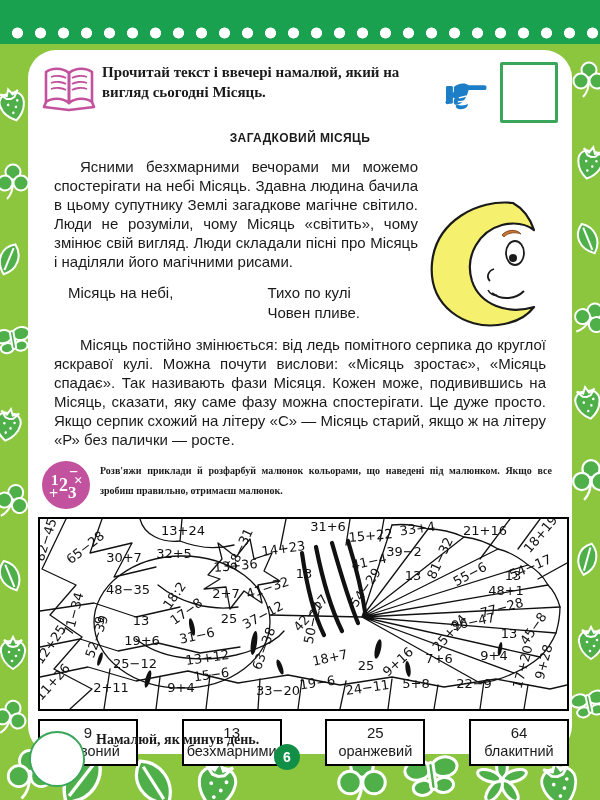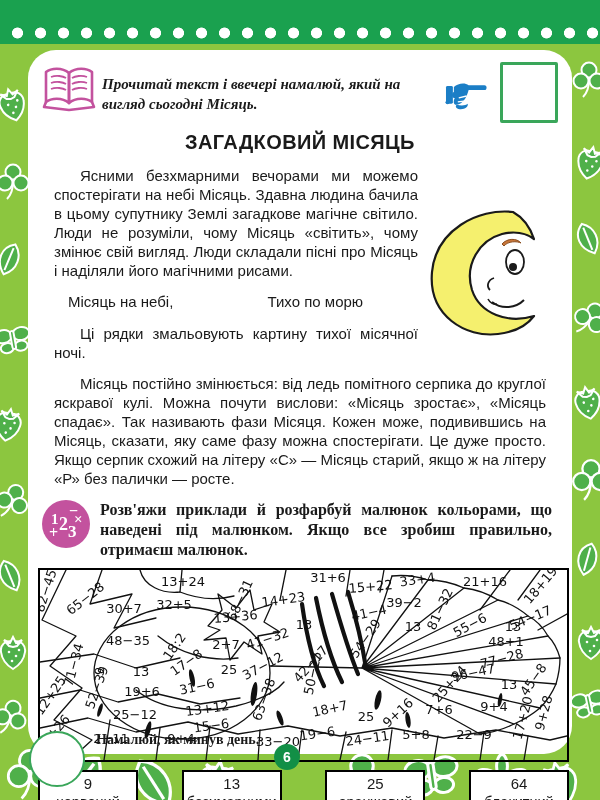--- a/index.html
+++ b/index.html
@@ -31,26 +31,26 @@
   .decor .seed{fill:#ffffff;stroke:none;}
 
   
   .card{position:absolute;left:28px;top:50px;width:544px;height:704px;background:#ffffff;
         border-radius:28px;z-index:1;box-sizing:border-box;padding:12px 14px 0 14px;}
 
   
   .task-row{display:flex;align-items:flex-start;}
   .task-row .book{flex:0 0 54px;margin-top:2px;}
   .task1-text{font-family:"Liberation Serif","DejaVu Serif",serif;font-weight:bold;font-size:15px;
-              line-height:20px;width:348px;margin-left:6px;margin-top:12px;font-style:italic;}
+              line-height:20px;width:348px;margin-left:6px;margin-top:0;}
   .spacer{flex:1;}
   .hand{margin-top:12px;margin-right:10px;}
   .draw-box{width:52px;height:55px;border:3px solid var(--frame-green);border-radius:2px;background:#fff;flex:0 0 auto;}
 
-  .title{text-align:center;font-weight:bold;font-size:20px;letter-spacing:.4px;margin:8px 0 6px 0;}
+  .title{text-align:center;font-weight:bold;font-size:12px;letter-spacing:.4px;margin:8px 0 6px 0;}
 
   .body-text{font-size:15px;line-height:19px;text-align:justify;}
   .para{margin:12px;text-indent:26px;}
   .moon-float{float:right;width:122px;height:134px;margin:40px 0 0 6px;position:relative;}
   .moon-float svg{position:absolute;left:-6px;top:0;}
 
   .poem{display:flex;margin:6px 0 4px 0;font-size:15px;line-height:20px;}
   .poem .col1{margin-left:26px;width:212px;}
   .poem .col2{width:160px;}
   .poem div{white-space:nowrap;}
@@ -59,21 +59,21 @@
   .task-row2{display:flex;align-items:flex-start;margin-top:10px;}
   .math-badge{flex:0 0 48px;height:48px;border-radius:50%;background:var(--accent-pink);position:relative;
               color:#fff;font-family:"Liberation Serif","DejaVu Serif",serif;font-weight:bold;}
   .math-badge span{position:absolute;}
   .mb-1{left:9px;top:11px;font-size:15px;}
   .mb-2{left:17px;top:14px;font-size:18px;}
   .mb-minus{left:27px;top:2px;font-size:16px;}
   .mb-times{left:32px;top:11px;font-size:15px;}
   .mb-plus{left:7px;top:24px;font-size:16px;}
   .mb-3{left:26px;top:22px;font-size:17px;}
-  .task2-text{font-family:"Liberation Serif","DejaVu Serif",serif;font-weight:bold;font-size:16px;
+  .task2-text{font-family:"Liberation Serif","DejaVu Serif",serif;font-weight:bold;font-size:10px;
               line-height:20px;margin-left:10px;width:452px;text-align:justify;}
 
   
   .picture{margin-top:8px;margin-left:-4px;width:527px;height:190px;border:2px solid #000;box-sizing:content-box;}
   .picture svg{display:block;}
   .art{stroke:#111;stroke-width:1.3px;fill:none;stroke-linejoin:round;stroke-linecap:round;}
   .art-thick{stroke:#111;stroke-width:4.2px;fill:none;stroke-linecap:round;}
   .blob{fill:#111;stroke:none;}
   .expr{font-family:"DejaVu Sans",sans-serif;font-size:13px;fill:#111;}
 
@@ -205,25 +205,25 @@
         <path d="M74,96 C84,104 98,102 106,94" fill="none" stroke="#1a1a1a" stroke-width="2"></path>
         <path d="M70,93 C72,97 76,99 79,98" fill="none" stroke="#1a1a1a" stroke-width="1.6"></path>
       </svg>
           </span><span>Ясними безхмарними вечорами ми можемо спостерігати на небі Місяць. Здавна людина бачила в цьому супутнику Землі загадкове магічне світило. Люди не розуміли, чому Місяць «світить», чому змінює свій вигляд. Люди складали пісні про Місяць і наділяли його магічними рисами.</span></p>
 
       <div class="poem">
         <div class="col1">
           <div>Місяць на небі,</div>
         </div>
         <div class="col2">
-          <div>Тихо по морю</div>
+          <div>Тихо по кулі</div>
+          <div>Човен пливе.</div>
         </div>
       </div>
 
-      <p class="para">Ці рядки змальовують картину тихої місячної ночі.</p>
       <p class="para">Місяць постійно змінюється: від ледь помітного серпика до круглої яскравої кулі. Можна почути вислови: «Місяць зростає», «Місяць спадає». Так називають фази Місяця. Кожен може, подивившись на Місяць, сказати, яку саме фазу можна спостерігати. Це дуже просто. Якщо серпик схожий на літеру «С» — Місяць старий, якщо ж на літеру «Р» без палички — росте.</p>
     </div>
 
     <div class="task-row2">
       <div class="math-badge">
         <span class="mb-1">1</span>
         <span class="mb-2">2</span>
         <span class="mb-minus">−</span>
         <span class="mb-times">×</span>
         <span class="mb-plus">+</span>

